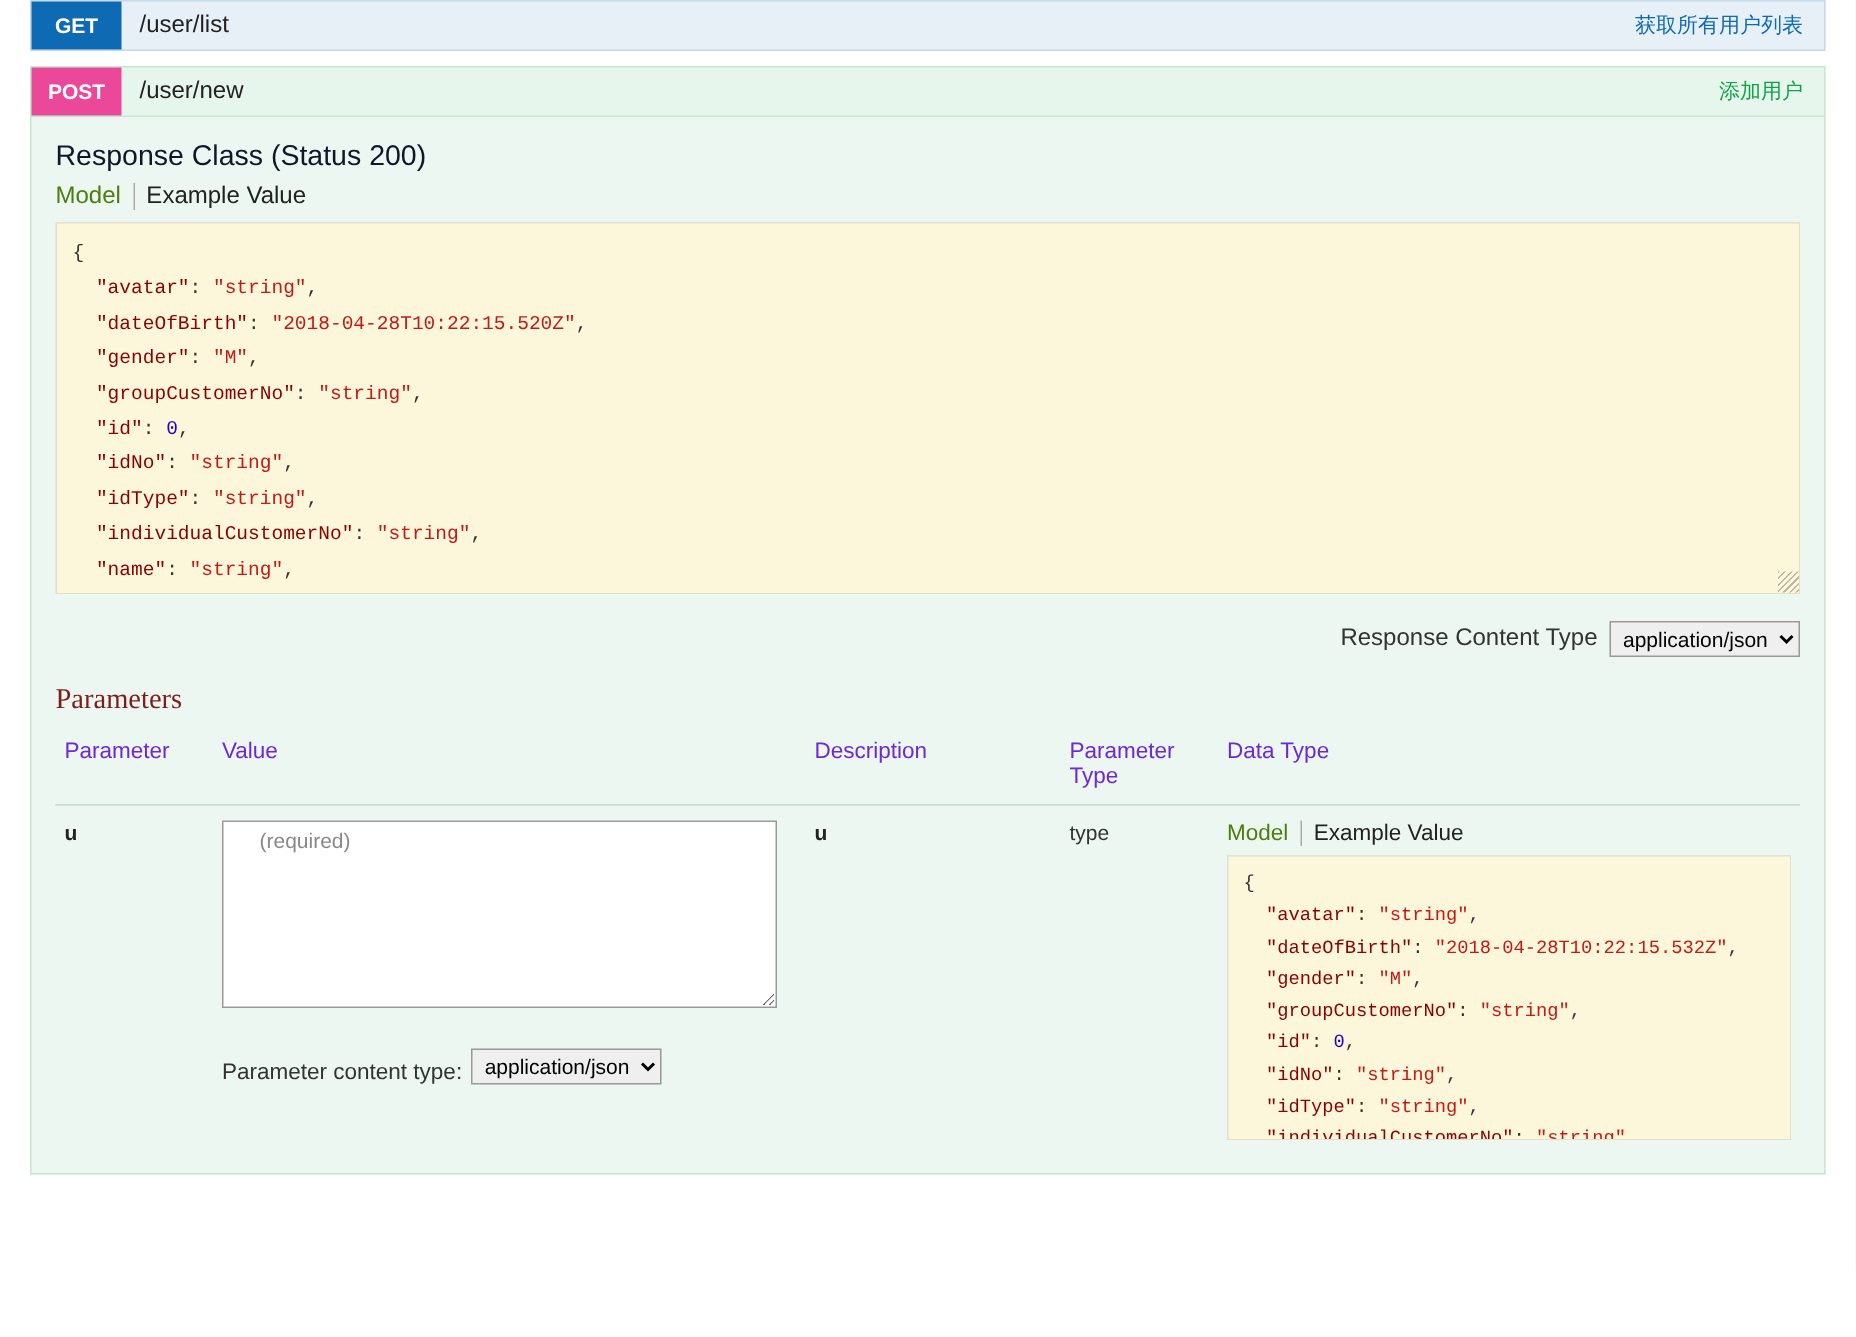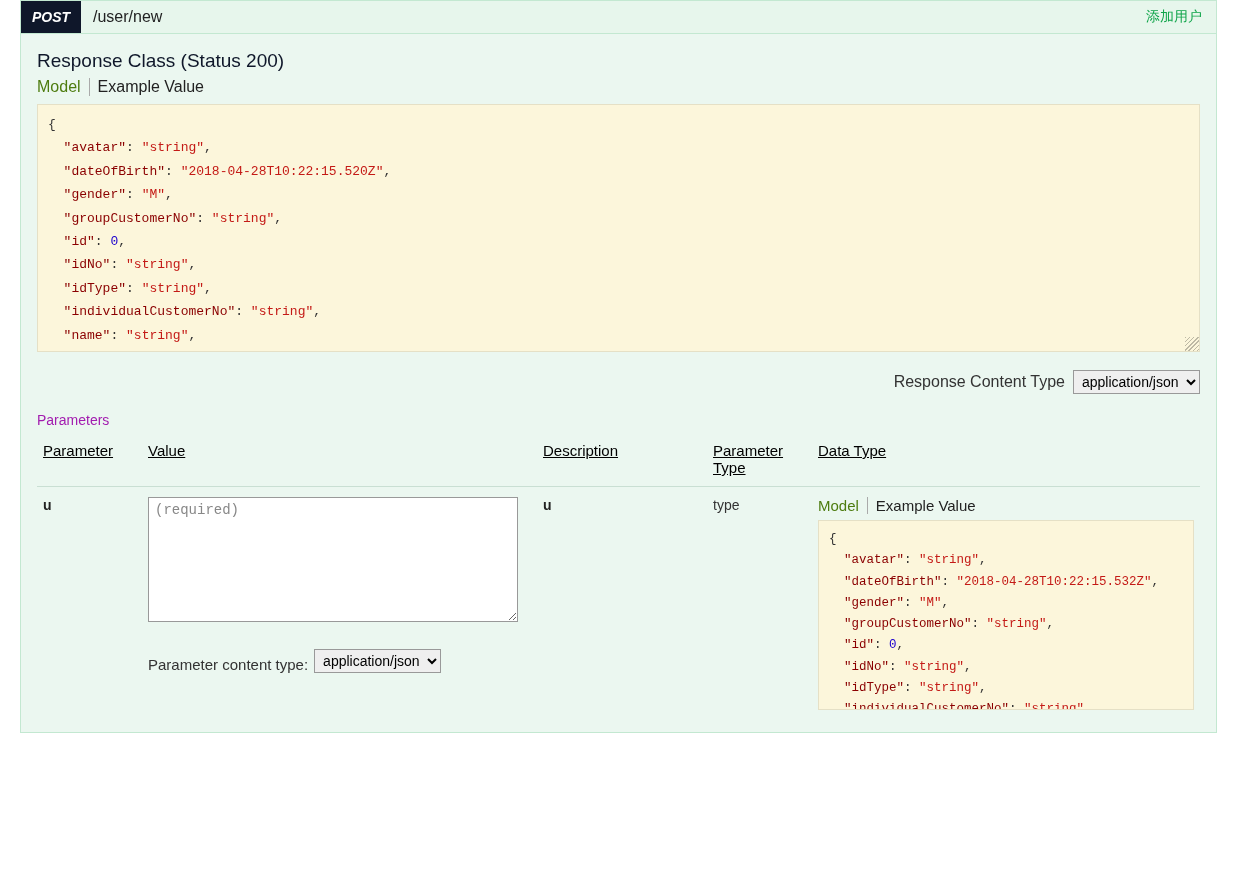--- a/index.html
+++ b/index.html
@@ -7,21 +7,21 @@
 
 .ops-container { padding: 0 0 20px 0; }
 
 
 .op-header { display: flex; align-items: center; border: 1px solid; margin: 0 20px 10px 20px; position: relative; }
 .op-get { background: #e7f0f7; border-color: #c3d9ec; }
 .op-post { background: #e7f6ec; border-color: #c3e8d1; }
 
 .method-badge { color: #fff; font-weight: 600; text-align: center; padding: 8px 0; width: 60px; font-size: 14px; }
 .method-get { background: #0f6ab4; }
-.method-post { background: #0f172a; font-style: italic; }
+.method-post { background: #ec4899; }
 
 .op-path { flex: 1; padding: 0 12px; font-size: 16px; color: #222; }
 .op-summary { padding: 0 14px; font-size: 14px; white-space: nowrap; }
 .op-get .op-summary { color: #0f6ab4; }
 .op-post .op-summary { color: #10a54a; }
 
 
 .op-content { margin: -10px 20px 10px 20px; border: 1px solid #c3e8d1; border-top: none; background: #ebf7f0; padding: 16px 16px 16px 16px; }
 
 .section-title { color: #0f172a; font-size: 19px; font-weight: 400; margin-bottom: 6px; }
@@ -50,46 +50,51 @@
 
 
 .code-box::-webkit-scrollbar { width: 16px; height: 16px; }
 .code-box::-webkit-scrollbar-track { background: #f1f1f1; }
 .code-box::-webkit-scrollbar-thumb { background: #c1c1c1; }
 
 .resp-type-row { margin: 18px 0 18px 0; display: flex; align-items: center; gap: 8px; font-size: 16px; justify-content: flex-end; }
 .resp-type-row select { font-size: 14px; padding: 2px 4px; border: 1px solid #999; background: #efefef; }
 
 
-.params-title { color: #a21caf; font-size: 14px; font-weight: 400; margin: 6px 0 10px 0; }
+.params-title { color: #7f1d1d; font-size: 19px; font-weight: 400; margin: 6px 0 10px 0; font-family: Liberation Serif, serif; }
 .params-table { width: 100%; border-collapse: collapse; }
-.params-table thead th { text-align: left; font-weight: 400; color: #000000; font-size: 15px; padding: 4px 6px 10px 6px; border-bottom: 1px solid #c9dfd3; vertical-align: top; text-decoration: underline; }
+.params-table thead th { text-align: left; font-weight: 400; color: #6d28d9; font-size: 15px; padding: 4px 6px 10px 6px; border-bottom: 1px solid #c9dfd3; vertical-align: top; }
 .params-table tbody td { padding: 10px 6px 6px 6px; vertical-align: top; font-size: 14px; }
 .params-table .col-param { width: 105px; }
 .params-table .col-value { width: 395px; }
 .params-table .col-desc { width: 170px; }
 .params-table .col-ptype { width: 105px; }
 .params-table .col-dtype { }
 
 .param-name { font-weight: 700; color: #222; }
-.value-cell textarea { width: 370px; height: 125px; font-family: Liberation Mono, monospace; font-size: 14px; padding: 4px 6px; border: 1px solid #999; resize: both; }
+.value-cell textarea { width: 370px; height: 125px; font-family: Liberation Sans, sans-serif; font-size: 14px; padding: 4px 24px; border: 1px solid #999; resize: both; }
 .value-cell textarea::placeholder { color: #888; font-style: normal; }
 
 .pct-row { margin-top: 24px; font-size: 15px; display: flex; align-items: flex-end; gap: 6px; }
 .pct-row select { font-size: 14px; padding: 2px 4px; border: 1px solid #999; background: #efefef; }
 
 .dt-tabs { display: flex; align-items: center; margin-bottom: 6px; }
 .dt-tabs .tab { font-size: 15px; }
 
 </style>
 </head>
 <body>
 
 <div class="ops-container">
 
+  <div class="op-header op-get">
+    <div class="method-badge method-get">GET</div>
+    <div class="op-path">/user/list</div>
+    <div class="op-summary">获取所有用户列表</div>
+  </div>
 
   <div class="op-header op-post">
     <div class="method-badge method-post">POST</div>
     <div class="op-path">/user/new</div>
     <div class="op-summary">添加用户</div>
   </div>
 
   <div class="op-content">
 
     <div class="section-title">Response Class (Status 200)</div>

